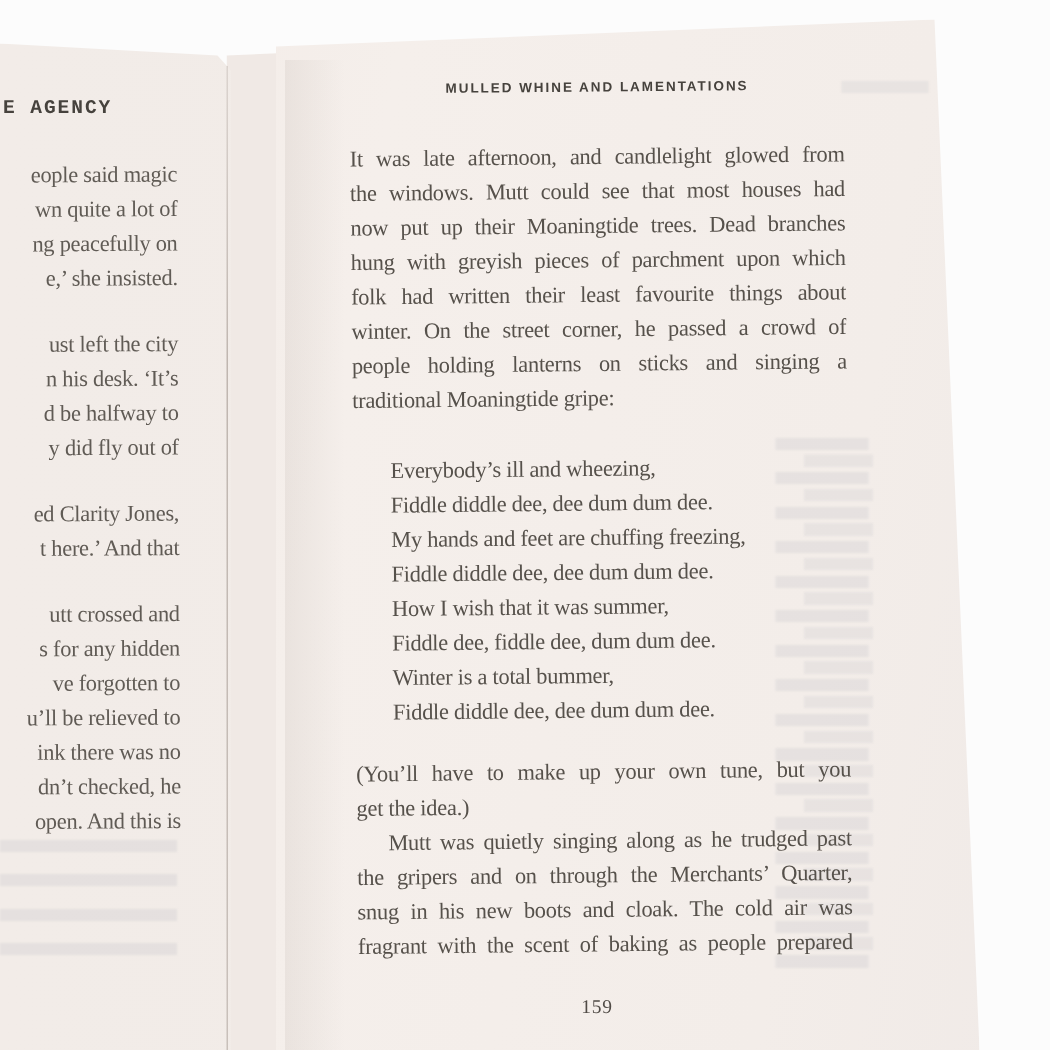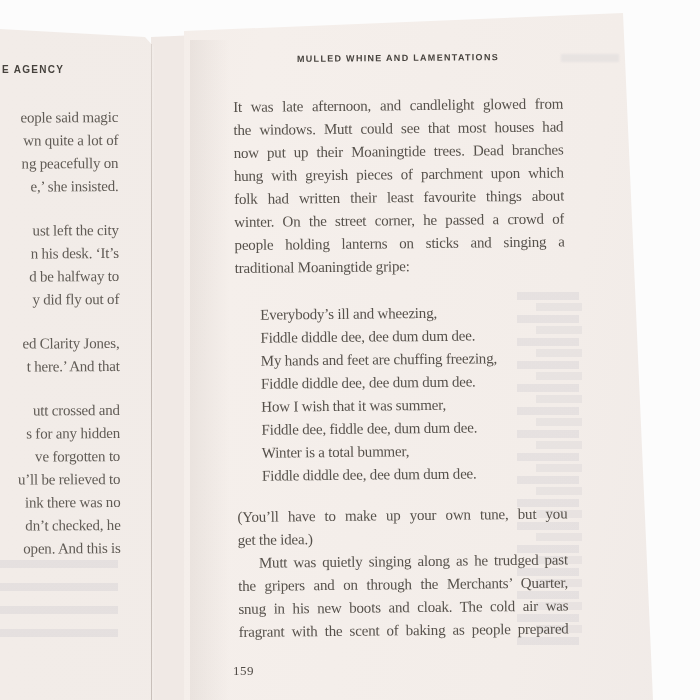--- a/index.html
+++ b/index.html
@@ -49,35 +49,35 @@
   .poem{margin-top:24px;margin-bottom:18px;margin-left:25px;}
   .poem .pline{height:23px;white-space:nowrap;}
   .indent{text-indent:21px;}
   .right-header{
     left:197px;top:53px;width:330px;text-align:center;
     font-family:"Liberation Sans", sans-serif;
     font-size:9px;font-weight:700;letter-spacing:1.3px;color:#46423d;
     transform:rotate(-.5deg);
   }
   .page-number{
-    left:197px;top:663px;width:330px;text-align:left;
+    left:197px;top:663px;width:330px;text-align:center;
     font-size:13px;letter-spacing:.5px;color:#504b46;
   }
   .left-text{
     left:-60px;top:106px;width:178px;text-align:right;
     font-size:15px;line-height:23px;letter-spacing:-.2px;
     color:#605b55;
     transform:rotate(-.35deg);transform-origin:100% 0;
   }
   .left-text .lline{height:23px;white-space:nowrap;}
   .left-text .gap{margin-top:21px;}
   .left-header{
     left:2px;top:64px;
-    font-family:Liberation Sans, sans-serif;
-    font-size:10px;font-weight:700;letter-spacing:1.3px;color:#46423d;
+    font-family:Liberation Mono, monospace;
+    font-size:13px;font-weight:700;letter-spacing:1.3px;color:#46423d;
   }
   
   .ghost{
     background:repeating-linear-gradient(180deg,
       rgba(108,118,142,.095) 0px, rgba(108,118,142,.095) 8px,
       rgba(108,118,142,0) 8px, rgba(108,118,142,0) 23px);
     filter:blur(.7px);
     pointer-events:none;
   }
   .ghost-right-a{left:481px;top:292px;width:62px;height:356px;}

